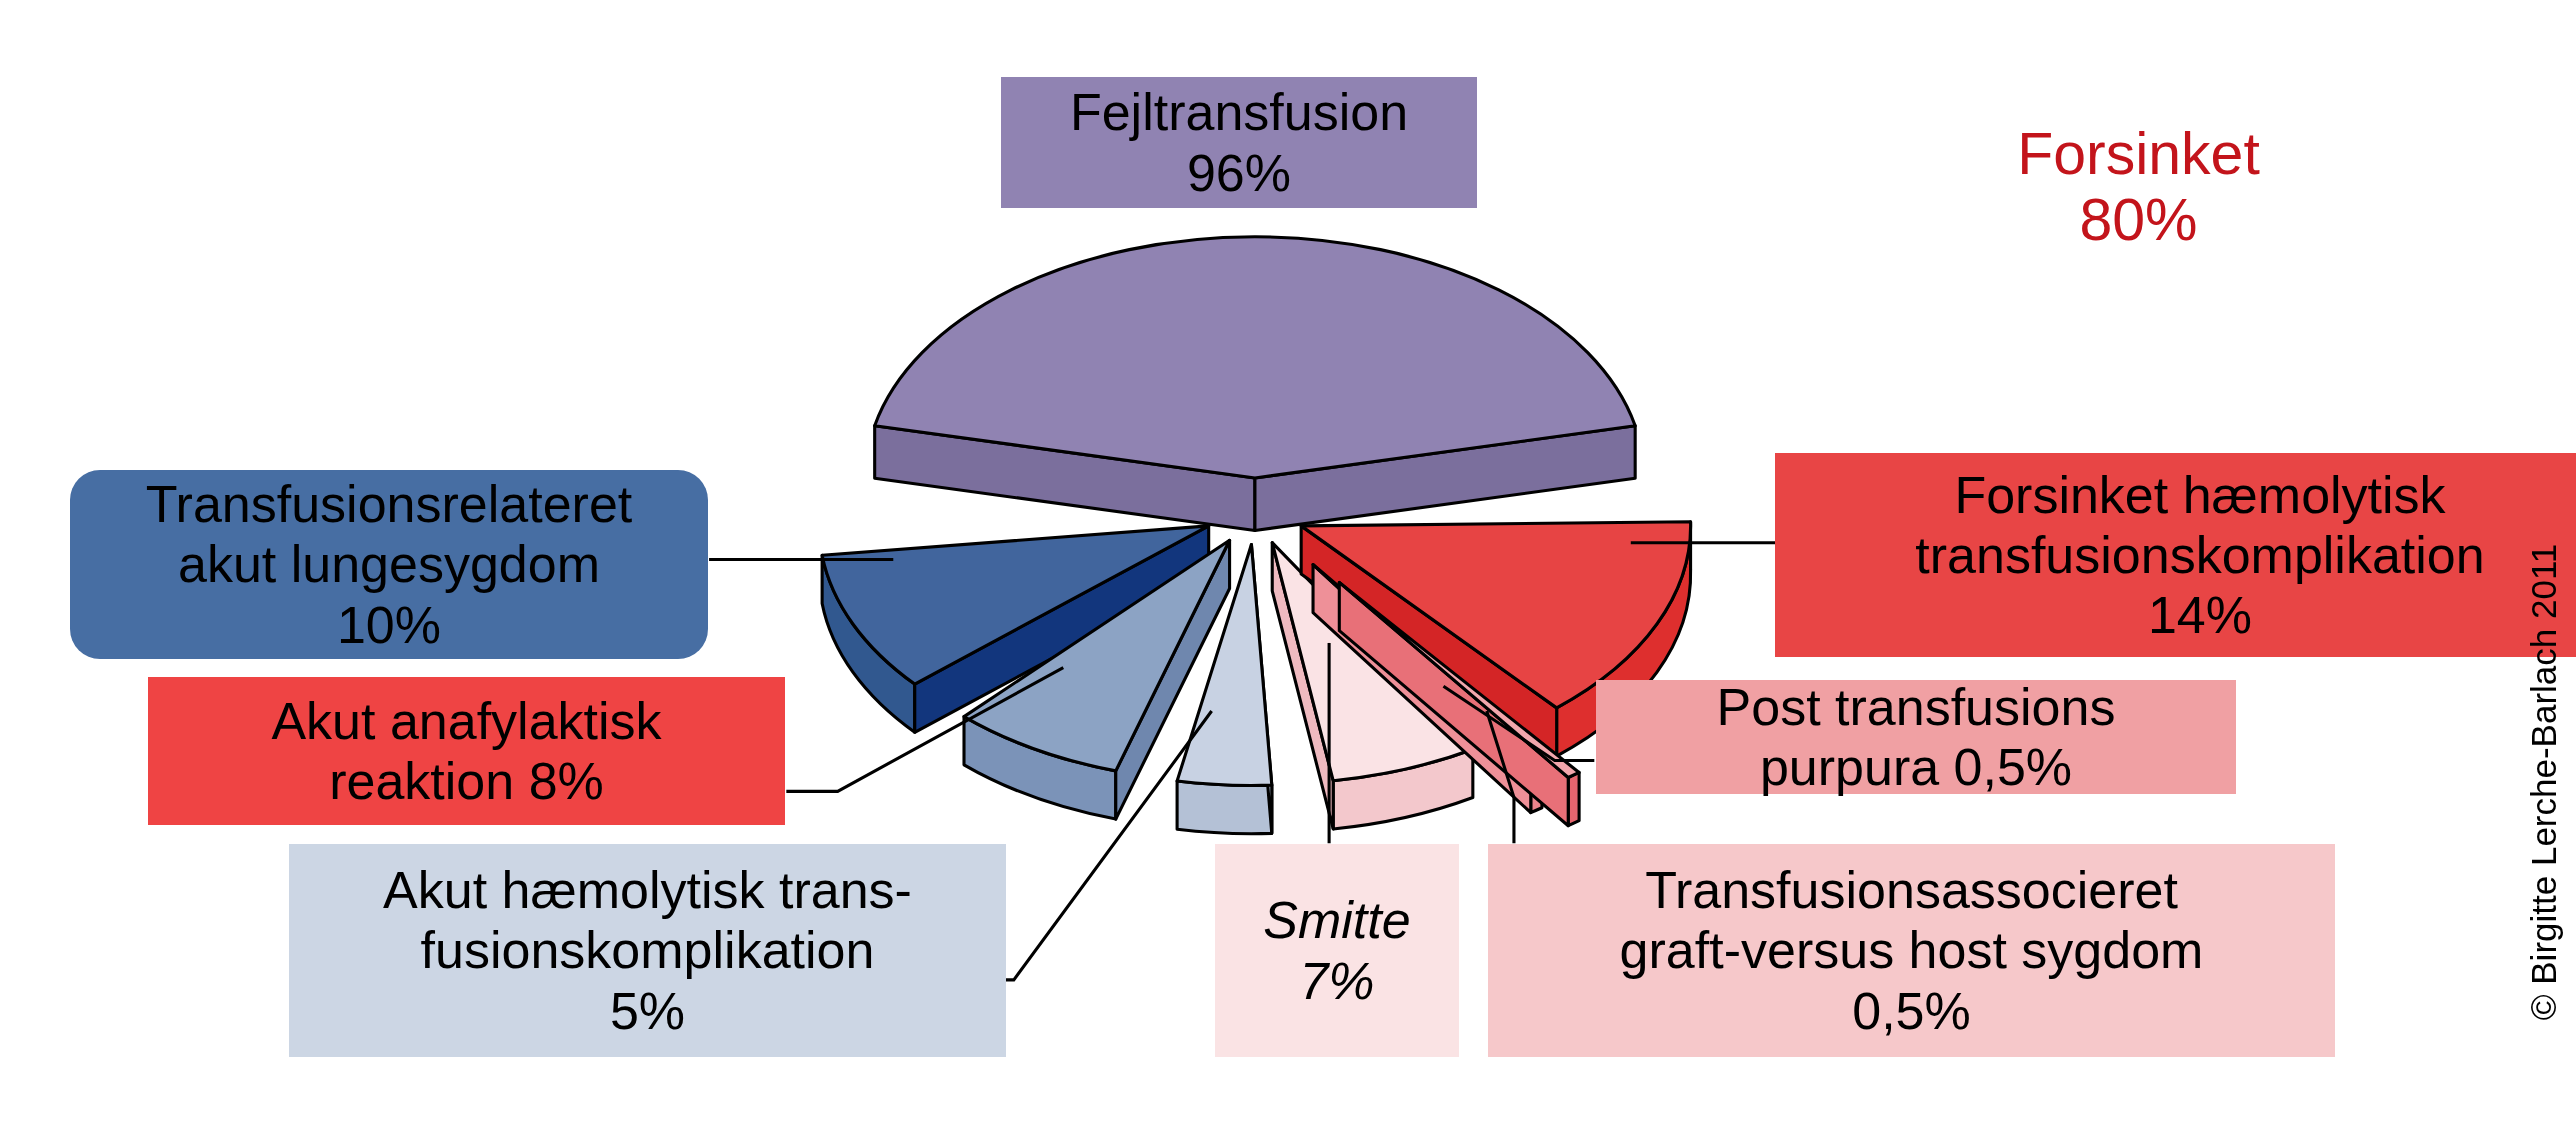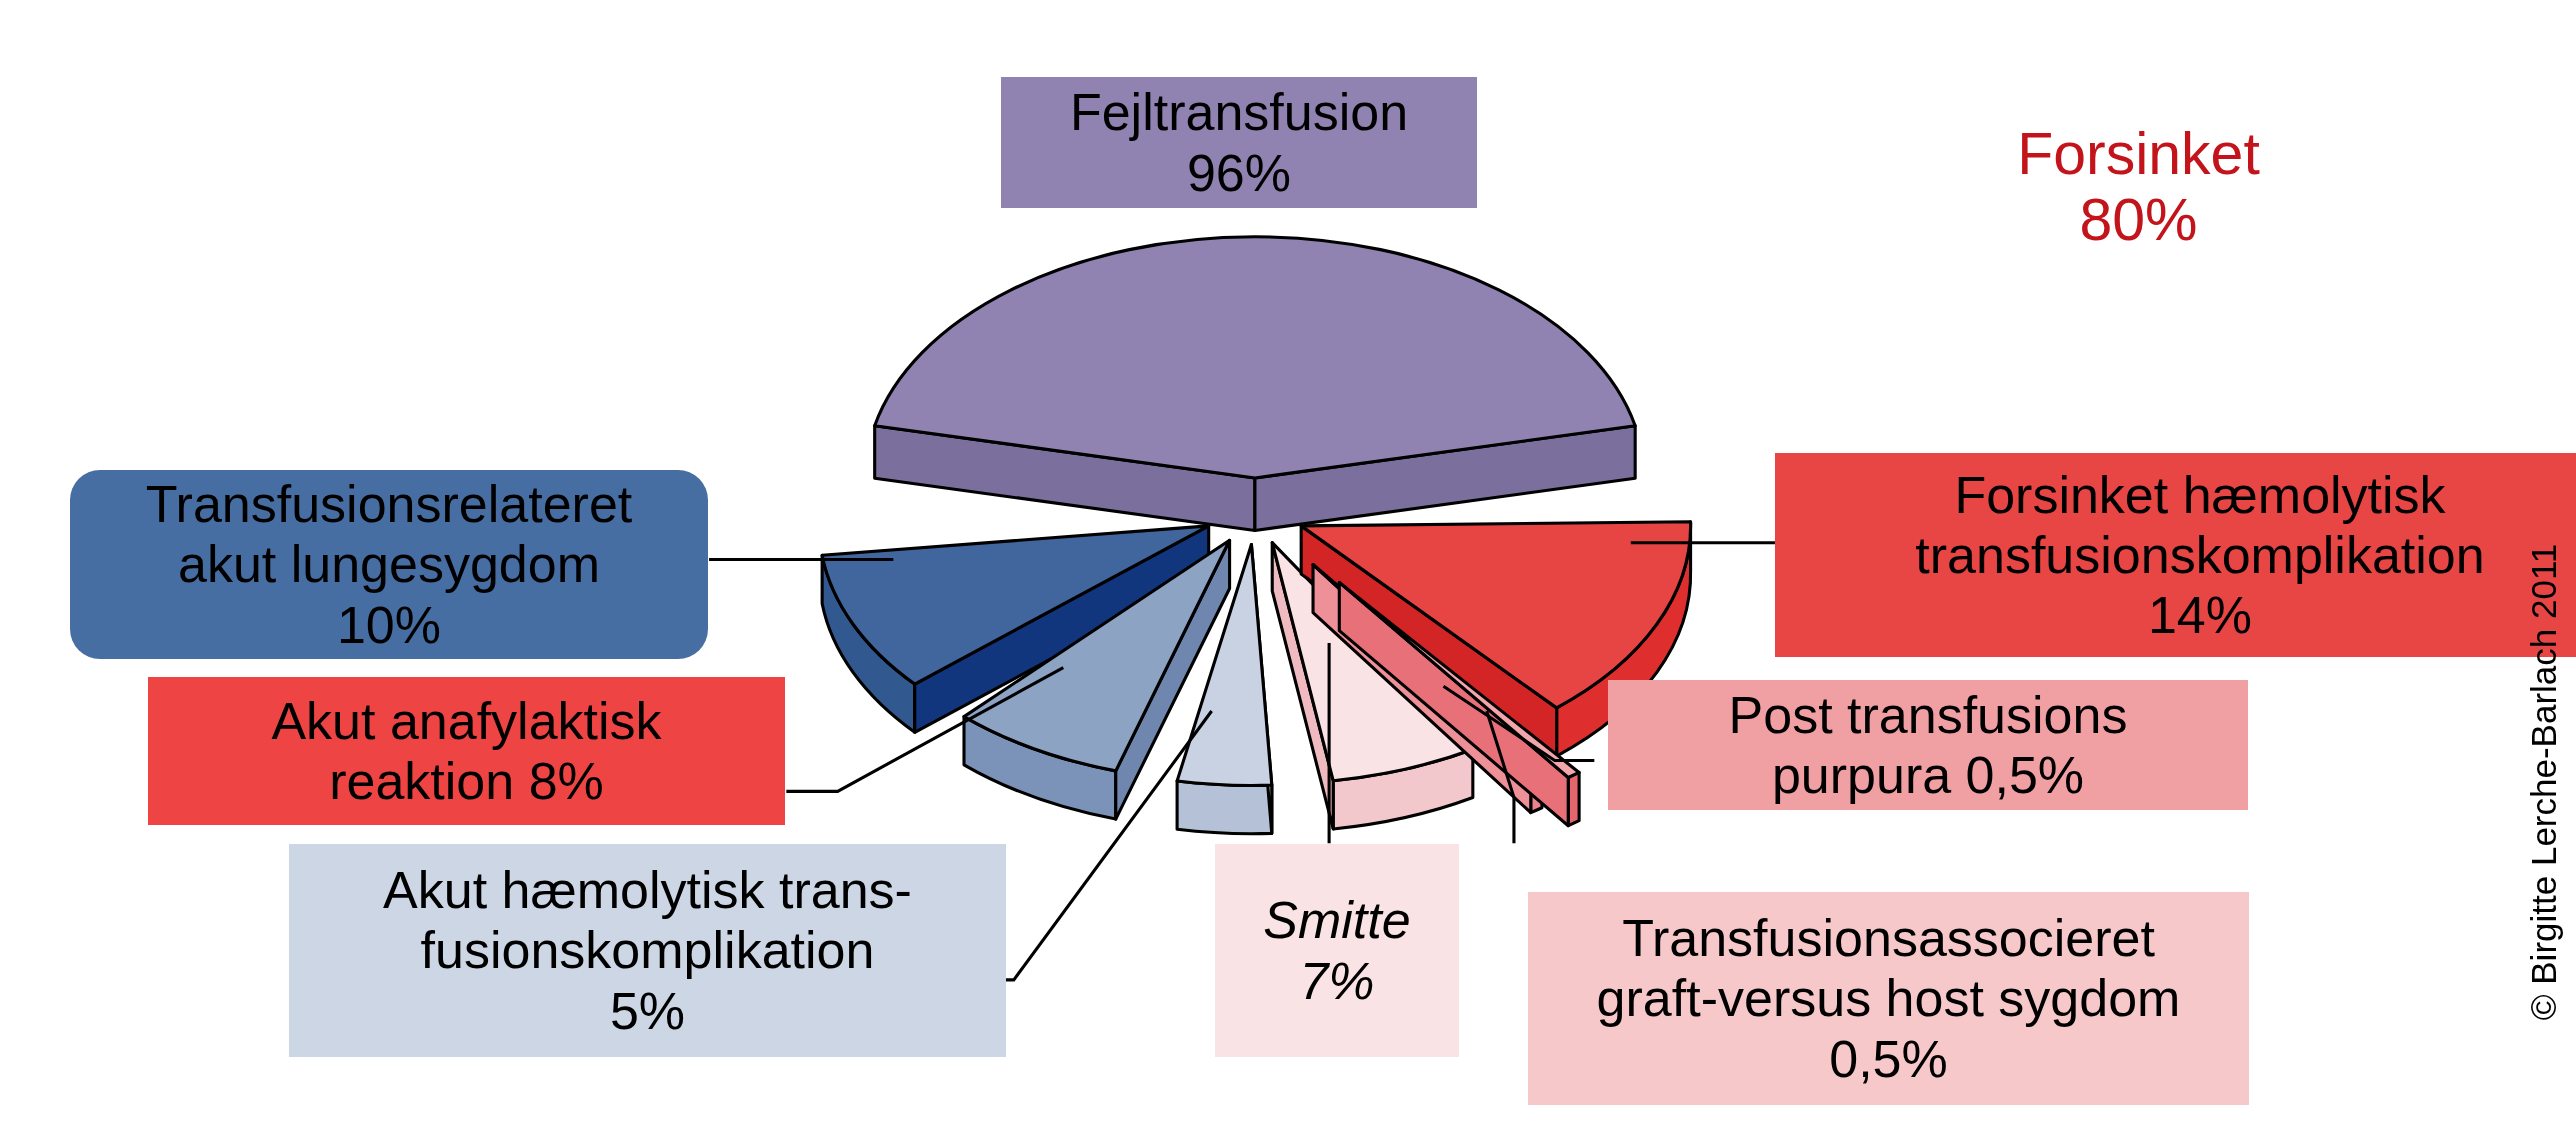--- a/index.html
+++ b/index.html
@@ -17,22 +17,22 @@
     text-align:center;
     color:#000;
     font-size:52px;line-height:1.16;
     white-space:pre-line;
   }
   .box-fejl            {left:1001px;top:77px; width:476px; height:131px;}
   .box-trali           {left:70px; top:470px; width:638px;height:189px;border-radius:30px;}
   .box-anafylaktisk    {left:148px; top:677px;width:637px;height:148px;}
   .box-haemolytisk     {left:249px; top:844px;width:717px;height:213px;margin-left:40px;}
   .box-smitte          {left:1215px;top:844px;width:244px; height:213px;}
-  .box-graft           {left:1488px;top:892px;width:721px;height:213px;margin-left:40px;}
-  .box-purpura         {left:1596px;top:680px;width:640px;height:130px;margin-left:12px;}
+  .box-graft           {left:1488px;top:844px;width:847px;height:213px;}
+  .box-purpura         {left:1596px;top:680px;width:640px;height:114px;}
   .box-forsinket-haem  {left:1775px;top:453px; width:850px;height:204px;}
   .group-header{
     position:absolute;
     text-align:center;
     font-size:59px;line-height:1.12;
     white-space:pre-line;
   }
   .header-akut{left:235px;top:114px;width:272px;}
   .header-forsinket{left:1987px;top:121px;width:303px;}
   .copyright{

